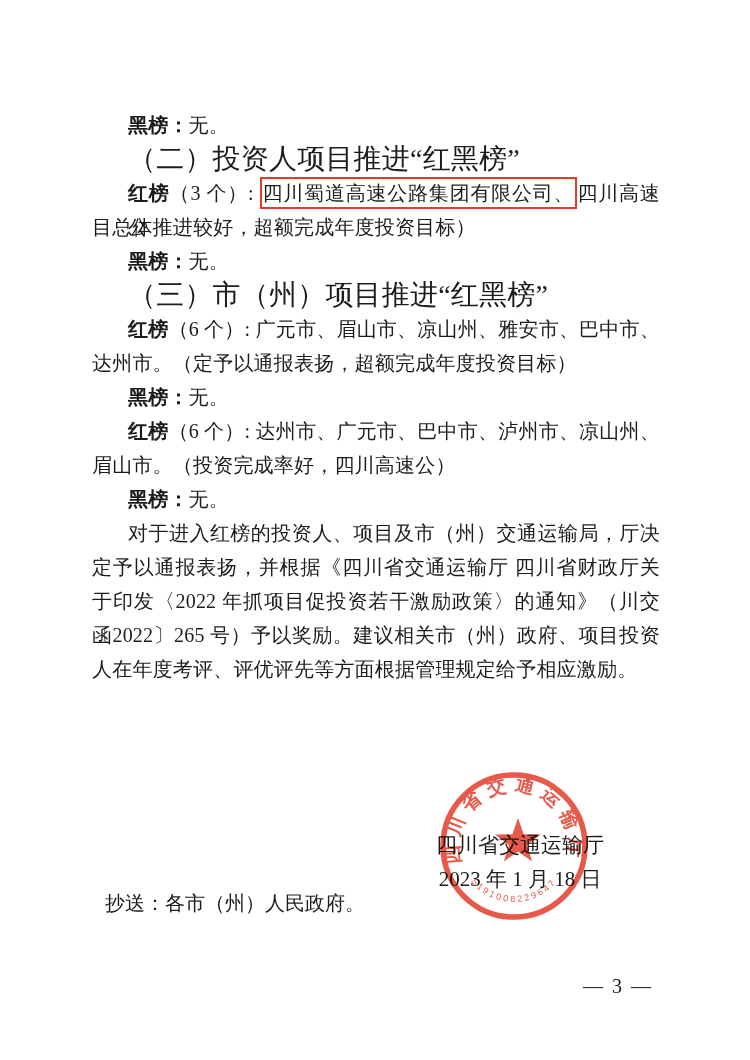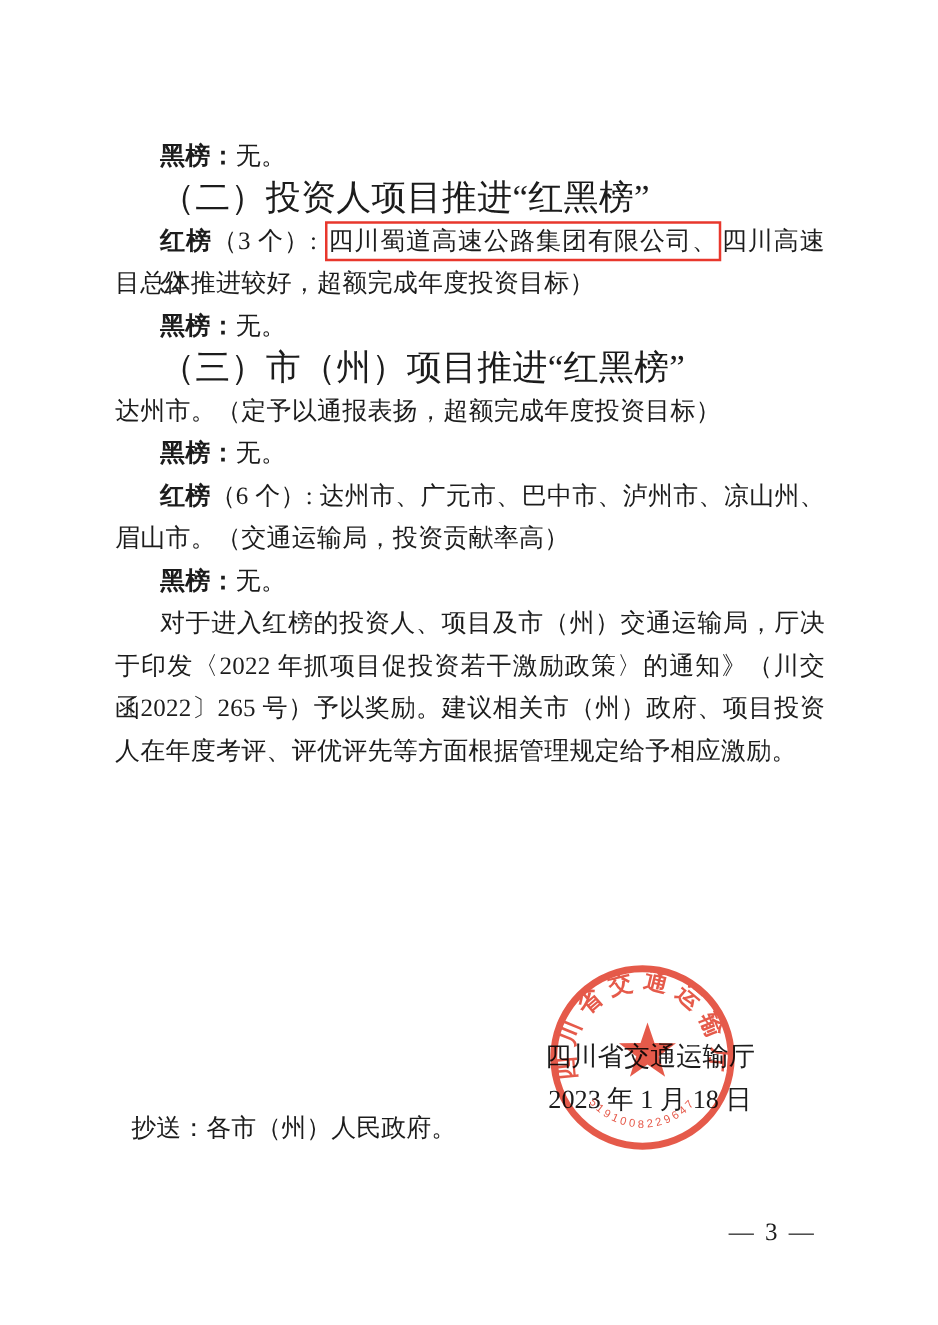--- a/index.html
+++ b/index.html
@@ -90,26 +90,28 @@
 
 <div class="page" style="color: rgb(28, 28, 28); background: rgb(255, 255, 255);">
 
   <div class="doc-body">
       <div class="line body indent"><span class="seg bold">黑榜：</span><span class="seg">无。</span></div>
       <div class="line kaiti indent"><span class="seg">（二）投资人项目推进“红黑榜”</span></div>
       <div class="line body indent justify"><span class="seg bold">红榜</span><span class="seg">（3 个）: </span><span class="seg boxed">四川蜀道高速公路集团有限公司、</span><span class="seg">四川高速公</span></div>
       <div class="line body"><span class="seg">目总体推进较好，超额完成年度投资目标）</span></div>
       <div class="line body indent"><span class="seg bold">黑榜：</span><span class="seg">无。</span></div>
       <div class="line kaiti indent"><span class="seg">（三）市（州）项目推进“红黑榜”</span></div>
+      <div class="line body indent justify"><span class="seg bold">红榜</span><span class="seg">（6 个）: 广元市、眉山市、凉山州、雅安市、巴中市、</span></div>
       <div class="line body"><span class="seg">达州市。（定予以通报表扬，超额完成年度投资目标）</span></div>
       <div class="line body indent"><span class="seg bold">黑榜：</span><span class="seg">无。</span></div>
       <div class="line body indent justify"><span class="seg bold">红榜</span><span class="seg">（6 个）: 达州市、广元市、巴中市、泸州市、凉山州、</span></div>
-      <div class="line body"><span class="seg">眉山市。（交通运输局，投资贡献率高）</span></div>
+      <div class="line body"><span class="seg">眉山市。（投资完成率好，四川高速公）</span></div>
       <div class="line body indent"><span class="seg bold">黑榜：</span><span class="seg">无。</span></div>
       <div class="line body indent justify"><span class="seg">对于进入红榜的投资人、项目及市（州）交通运输局，厅决</span></div>
+      <div class="line body justify"><span class="seg">定予以通报表扬，并根据《四川省交通运输厅 四川省财政厅关</span></div>
       <div class="line body justify"><span class="seg">于印发〈2022 年抓项目促投资若干激励政策〉的通知》（川交函</span></div>
       <div class="line body justify"><span class="seg">〔2022〕265 号）予以奖励。建议相关市（州）政府、项目投资</span></div>
       <div class="line body"><span class="seg">人在年度考评、评优评先等方面根据管理规定给予相应激励。</span></div>
     </div>
 
   <div class="signature">
     <div>四川省交通运输厅</div>
     <div>2023 年 1 月 18 日</div>
   </div>
 

